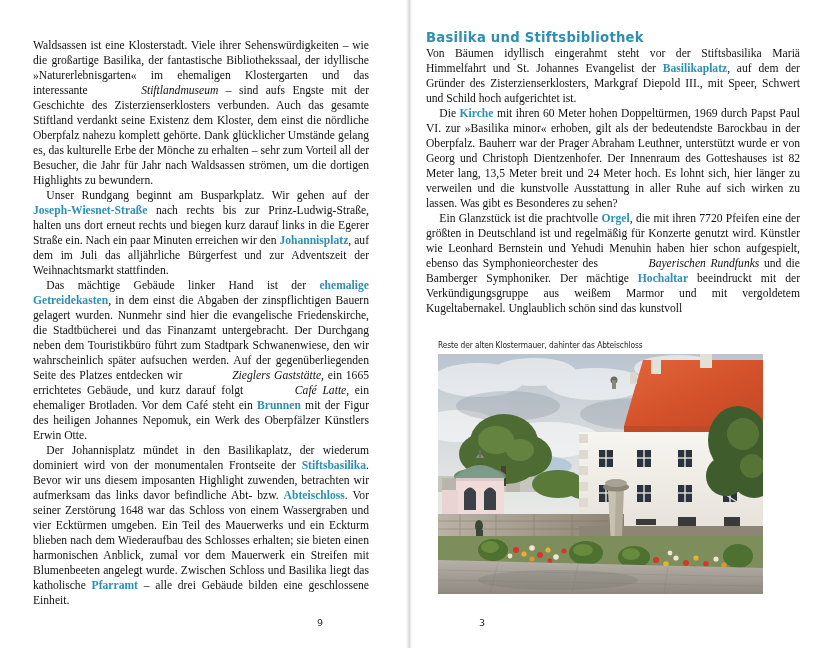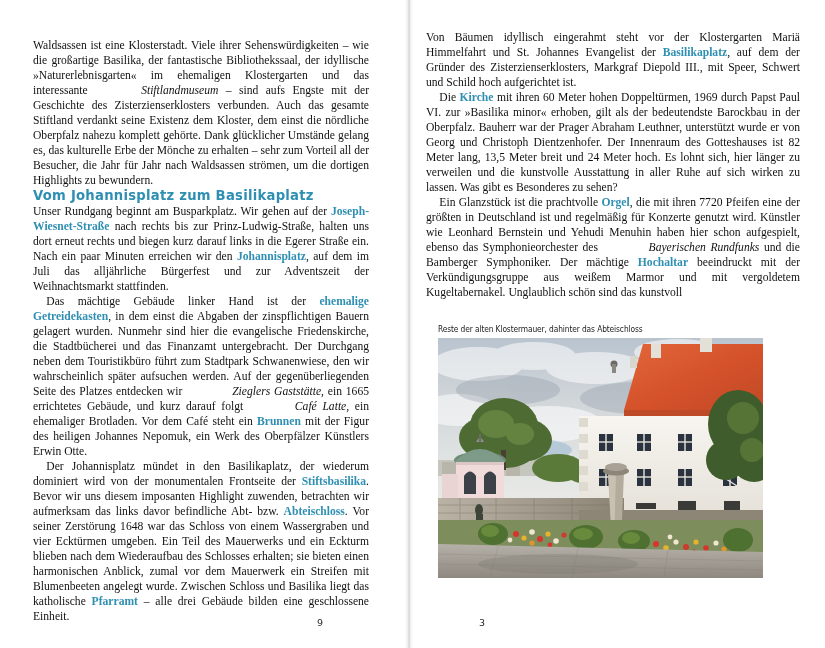--- a/index.html
+++ b/index.html
@@ -97,35 +97,35 @@
 </style>
 </head>
 <body>
 
 <div id="spread">
 
   <div class="page page-left">
 
     <p class="body-text no-indent"><span>Waldsassen ist eine Klosterstadt. Viele ihrer Sehenswürdigkeiten – wie die großartige Basilika, der fantastische Bibliothekssaal, der idyllische »Naturerlebnisgarten« im ehemaligen Klostergarten und das interessante </span><span class="it">Stiftlandmuseum</span><span> – sind aufs Engste mit der Geschichte des Zisterzienserklosters verbunden. Auch das gesamte Stiftland verdankt seine Existenz dem Kloster, dem einst die nördliche Oberpfalz nahezu komplett gehörte. Dank glücklicher Umstände gelang es, das kulturelle Erbe der Mönche zu erhalten – sehr zum Vorteil all der Besucher, die Jahr für Jahr nach Waldsassen strömen, um die dortigen Highlights zu bewundern.</span></p>
 
-    <h2 class="section-heading heading-left" style="color: rgb(47, 143, 179);">Vom Johannisplatz zum Basilikaplatz</h2>
 
     <p class="body-text no-indent"><span>Unser Rundgang beginnt am Busparkplatz. Wir gehen auf der </span><span class="hl" style="color: rgb(47, 143, 179);">Joseph-Wiesnet-Straße</span><span> nach rechts bis zur Prinz-Ludwig-Straße, halten uns dort erneut rechts und biegen kurz darauf links in die Egerer Straße ein. Nach ein paar Minuten erreichen wir den </span><span class="hl" style="color: rgb(47, 143, 179);">Johannisplatz</span><span>, auf dem im Juli das alljährliche Bürgerfest und zur Adventszeit der Weihnachtsmarkt stattfinden.</span></p>
 
     <p class="body-text"><span>Das mächtige Gebäude linker Hand ist der </span><span class="hl" style="color: rgb(47, 143, 179);">ehemalige Getreidekasten</span><span>, in dem einst die Abgaben der zinspflichtigen Bauern gelagert wurden. Nunmehr sind hier die evangelische Friedenskirche, die Stadtbücherei und das Finanzamt untergebracht. Der Durchgang neben dem Touristikbüro führt zum Stadtpark Schwanenwiese, den wir wahrscheinlich später aufsuchen werden. Auf der gegenüberliegenden Seite des Platzes entdecken wir </span><span class="it">Zieglers Gaststätte</span><span>, ein 1665 errichtetes Gebäude, und kurz darauf folgt </span><span class="it">Café Latte</span><span>, ein ehemaliger Brotladen. Vor dem Café steht ein </span><span class="hl" style="color: rgb(47, 143, 179);">Brunnen</span><span> mit der Figur des heiligen Johannes Nepomuk, ein Werk des Oberpfälzer Künstlers Erwin Otte.</span></p>
 
     <p class="body-text"><span>Der Johannisplatz mündet in den Basilikaplatz, der wiederum dominiert wird von der monumentalen Frontseite der </span><span class="hl" style="color: rgb(47, 143, 179);">Stiftsbasilika</span><span>. Bevor wir uns diesem imposanten Highlight zuwenden, betrachten wir aufmerksam das links davor befindliche Abt- bzw. </span><span class="hl" style="color: rgb(47, 143, 179);">Abteischloss</span><span>. Vor seiner Zerstörung 1648 war das Schloss von einem Wassergraben und vier Ecktürmen umgeben. Ein Teil des Mauerwerks und ein Eckturm blieben nach dem Wiederaufbau des Schlosses erhalten; sie bieten einen harmonischen Anblick, zumal vor dem Mauerwerk ein Streifen mit Blumenbeeten angelegt wurde. Zwischen Schloss und Basilika liegt das katholische </span><span class="hl" style="color: rgb(47, 143, 179);">Pfarramt</span><span> – alle drei Gebäude bilden eine geschlossene Einheit.</span></p>
 
     <div class="folio folio-left">9</div>
   </div>
 
   <div class="page page-right">
 
-
-    <p class="body-text no-indent"><span>Von Bäumen idyllisch eingerahmt steht vor der Klostergarten Mariä Himmelfahrt und St. Johannes Evangelist der </span><span class="hl" style="color: rgb(47, 143, 179);">Basilikaplatz</span><span>, auf dem der Gründer des Zisterzienserklosters, Markgraf Diepold III., mit Speer, Schwert und Schild hoch aufgerichtet ist.</span></p>
+    <h2 class="section-heading heading-right" style="color: rgb(47, 143, 179);">Basilika und Stiftsbibliothek</h2>
+
+    <p class="body-text no-indent"><span>Von Bäumen idyllisch eingerahmt steht vor der Stiftsbasilika Mariä Himmelfahrt und St. Johannes Evangelist der </span><span class="hl" style="color: rgb(47, 143, 179);">Basilikaplatz</span><span>, auf dem der Gründer des Zisterzienserklosters, Markgraf Diepold III., mit Speer, Schwert und Schild hoch aufgerichtet ist.</span></p>
 
     <p class="body-text"><span>Die </span><span class="hl" style="color: rgb(47, 143, 179);">Kirche</span><span> mit ihren 60 Meter hohen Doppeltürmen, 1969 durch Papst Paul VI. zur »Basilika minor« erhoben, gilt als der bedeutendste Barockbau in der Oberpfalz. Bauherr war der Prager Abraham Leuthner, unterstützt wurde er von Georg und Christoph Dientzenhofer. Der Innenraum des Gotteshauses ist 82 Meter lang, 13,5 Meter breit und 24 Meter hoch. Es lohnt sich, hier länger zu verweilen und die kunstvolle Ausstattung in aller Ruhe auf sich wirken zu lassen. Was gibt es Besonderes zu sehen?</span></p>
 
     <p class="body-text"><span>Ein Glanzstück ist die prachtvolle </span><span class="hl" style="color: rgb(47, 143, 179);">Orgel</span><span>, die mit ihren 7720 Pfeifen eine der größten in Deutschland ist und regelmäßig für Konzerte genutzt wird. Künstler wie Leonhard Bernstein und Yehudi Menuhin haben hier schon aufgespielt, ebenso das Symphonieorchester des </span><span class="it">Bayerischen Rundfunks</span><span> und die Bamberger Symphoniker. Der mächtige </span><span class="hl" style="color: rgb(47, 143, 179);">Hochaltar</span><span> beeindruckt mit der Verkündigungsgruppe aus weißem Marmor und mit vergoldetem Kugeltabernakel. Unglaublich schön sind das kunstvoll</span></p>
 
     <figure class="figure" style="margin-top:24px;padding-left:12px;">
       <figcaption class="fig-caption">Reste der alten Klostermauer, dahinter das Abteischloss</figcaption>
 
       <svg class="photo" viewBox="0 0 325 240" preserveAspectRatio="none" role="img">
         <defs>

